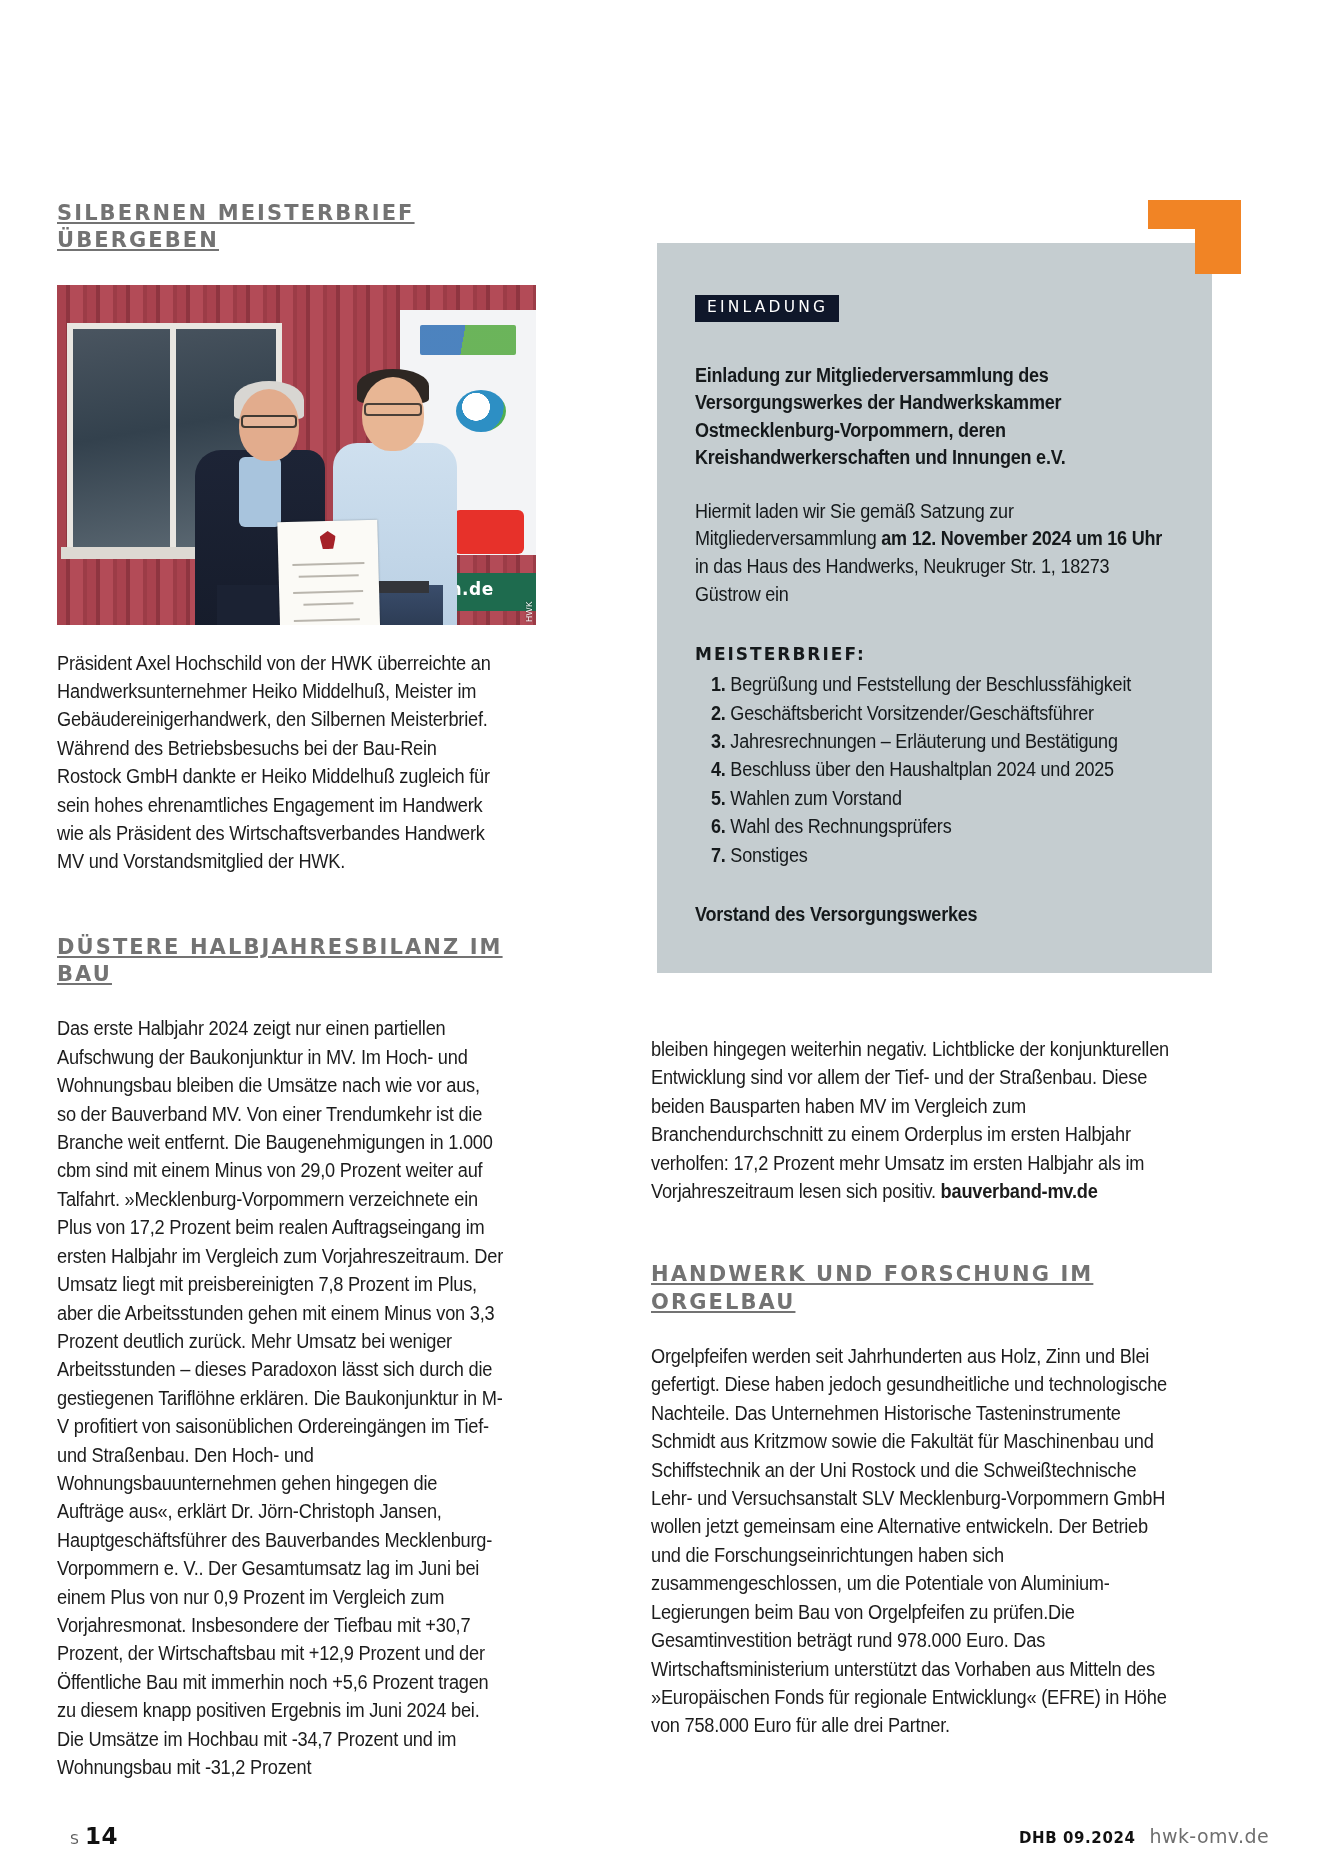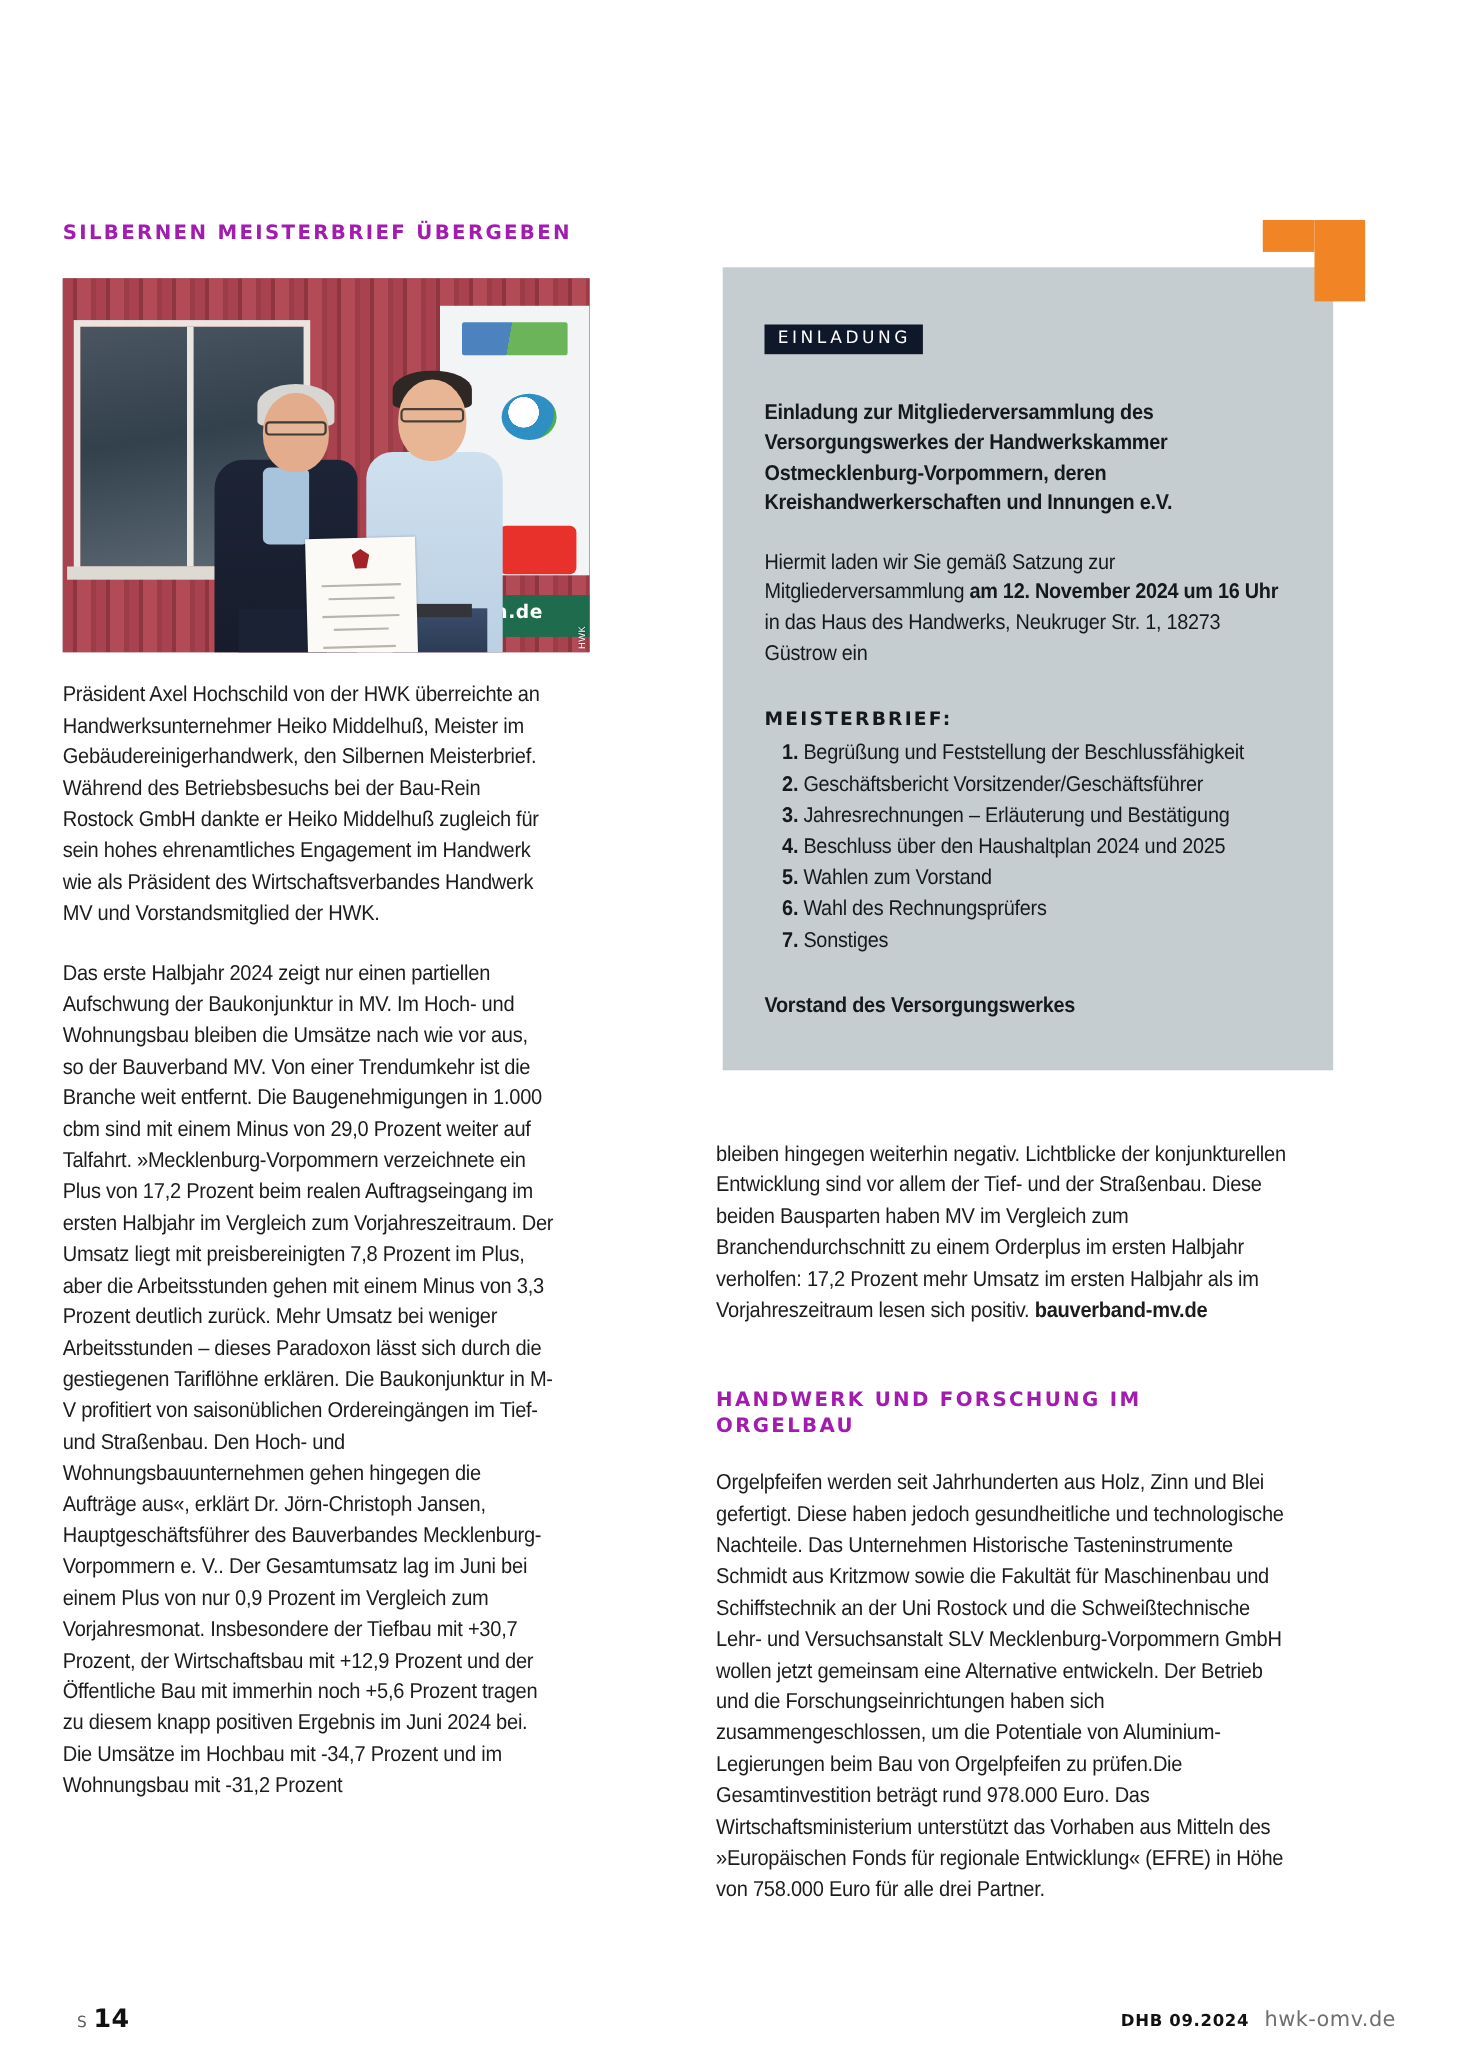--- a/index.html
+++ b/index.html
@@ -19,26 +19,27 @@
   .page {
     position: absolute;
     inset: 0;
     background: #ffffff;
   }
 
   
   .sec-head {
     font-family: "DejaVu Sans", sans-serif;
     font-weight: bold;
-    font-size: 18px;
+    font-size: 21px;
     letter-spacing: 2.1px;
     line-height: 1.30;
-    color: #a21caf;
+    color: #737373;
     text-transform: uppercase;
     margin: 0;
+    text-decoration: underline;
   }
   .body-txt {
     font-family: "Liberation Sans", sans-serif;
     font-size: 19.6px;
     line-height: 28.4px;
     color: #1c1c1c;
     margin: 0;
     text-align: left;
     letter-spacing: -0.25px;
     transform: scaleX(0.93);
@@ -348,20 +349,21 @@
         <div class="ph-cert-line" style="top:82px;width:50px;left:24px"></div>
         <div class="ph-cert-line" style="top:98px;width:66px"></div>
 
       </div>
 
       <div id="photo-credit">Foto: © HWK</div>
     </div>
 
     <p id="silbern-caption" class="body-txt">Präsident Axel Hochschild von der HWK überreichte an Handwerksunternehmer Heiko Middelhuß, Meister im Gebäudereinigerhandwerk, den Silbernen Meisterbrief. Während des Betriebsbesuchs bei der Bau-Rein Rostock GmbH dankte er Heiko Middelhuß zugleich für sein hohes ehrenamtliches Engagement im Handwerk wie als Präsident des Wirtschaftsverbandes Handwerk MV und Vorstandsmitglied der HWK.</p>
 
+    <h2 id="heading-duestere" class="sec-head">DÜSTERE HALBJAHRESBILANZ IM BAU</h2>
 
     <p id="duestere-body" class="body-txt">Das erste Halbjahr 2024 zeigt nur einen partiellen Aufschwung der Baukonjunktur in MV. Im Hoch- und Wohnungsbau bleiben die Umsätze nach wie vor aus, so der Bauverband MV. Von einer Trendumkehr ist die Branche weit entfernt. Die Baugenehmigungen in 1.000 cbm sind mit einem Minus von 29,0 Prozent weiter auf Talfahrt. »Mecklenburg-Vorpommern verzeichnete ein Plus von 17,2 Prozent beim realen Auftragseingang im ersten Halbjahr im Vergleich zum Vorjahreszeitraum. Der Umsatz liegt mit preisbereinigten 7,8 Prozent im Plus, aber die Arbeitsstunden gehen mit einem Minus von 3,3 Prozent deutlich zurück. Mehr Umsatz bei weniger Arbeitsstunden – dieses Paradoxon lässt sich durch die gestiegenen Tariflöhne erklären. Die Baukonjunktur in M-V profitiert von saisonüblichen Ordereingängen im Tief- und Straßenbau. Den Hoch- und Wohnungsbauunternehmen gehen hingegen die Aufträge aus«, erklärt Dr. Jörn-Christoph Jansen, Hauptgeschäftsführer des Bauverbandes Mecklenburg-Vorpommern e. V.. Der Gesamtumsatz lag im Juni bei einem Plus von nur 0,9 Prozent im Vergleich zum Vorjahresmonat. Insbesondere der Tiefbau mit +30,7 Prozent, der Wirtschaftsbau mit +12,9 Prozent und der Öffentliche Bau mit immerhin noch +5,6 Prozent tragen zu diesem knapp positiven Ergebnis im Juni 2024 bei. Die Umsätze im Hochbau mit -34,7 Prozent und im Wohnungsbau mit -31,2 Prozent</p>
   </div>
 
   <div id="right-col">
 
     <div id="invite-box">
       <div id="invite-corner"></div>
 
       <div id="invite-badge">EINLADUNG</div>

